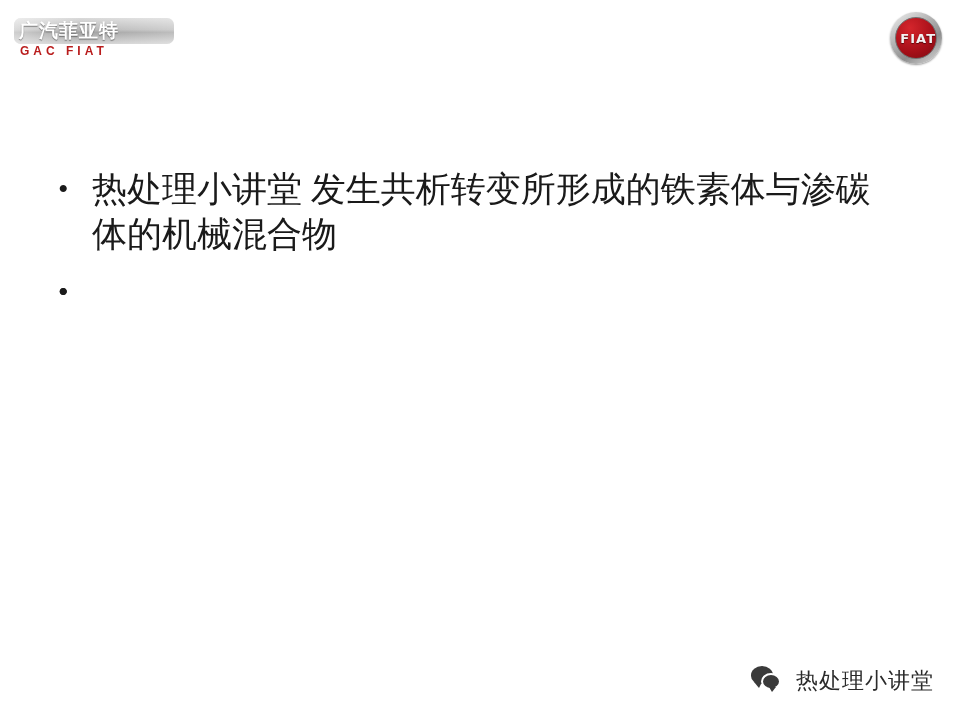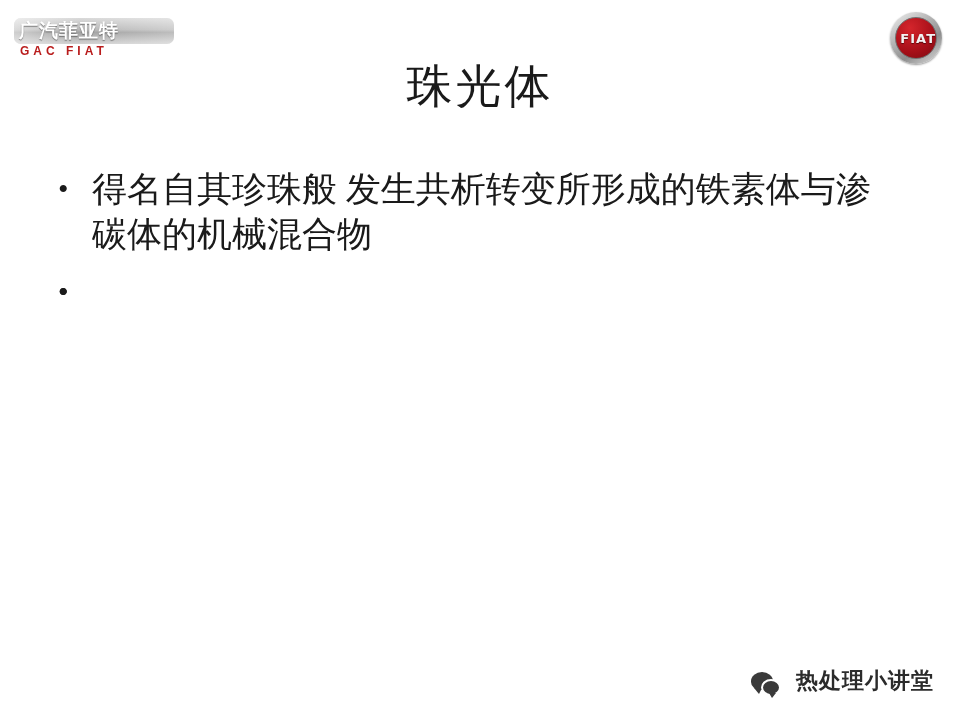--- a/index.html
+++ b/index.html
@@ -140,23 +140,22 @@
     line-height: 1.35;
     color: #1a1a1a;
   }
 
   
   .watermark {
     position: absolute;
     right: 26px;
     bottom: 24px;
     display: flex;
-    align-items: flex-end;
+    align-items: flex-start;
     gap: 15px;
-    font-weight: bold;
   }
   .watermark .wechat-icon {
     width: 30px;
     height: 24px;
     position: relative;
   }
   .watermark .wechat-icon .big {
     position: absolute;
     left: 0; top: 0;
     width: 22px;
@@ -211,26 +210,25 @@
     <div class="brand-en">GAC FIAT</div>
   </div>
 
   <div class="fiat-badge">
     <div class="ring"></div>
     <div class="inner">
       <span class="wordmark">FIAT</span>
     </div>
   </div>
 
-  <div class="slide-title">珠光体</div>
 
   <ul class="body-list">
     <li class="bullet">
       <span class="dot">•</span>
-      <span>得名自其珍珠般 发生共析转变所形成的铁素体与渗碳体的机械混合物</span>
+      <span>热处理小讲堂 发生共析转变所形成的铁素体与渗碳体的机械混合物</span>
     </li>
     <li class="bullet">
       <span class="dot">•</span>
     </li>
     <li class="bullet">
       <span class="dot">•</span>
     </li>
   </ul>
 
   <div class="watermark">

